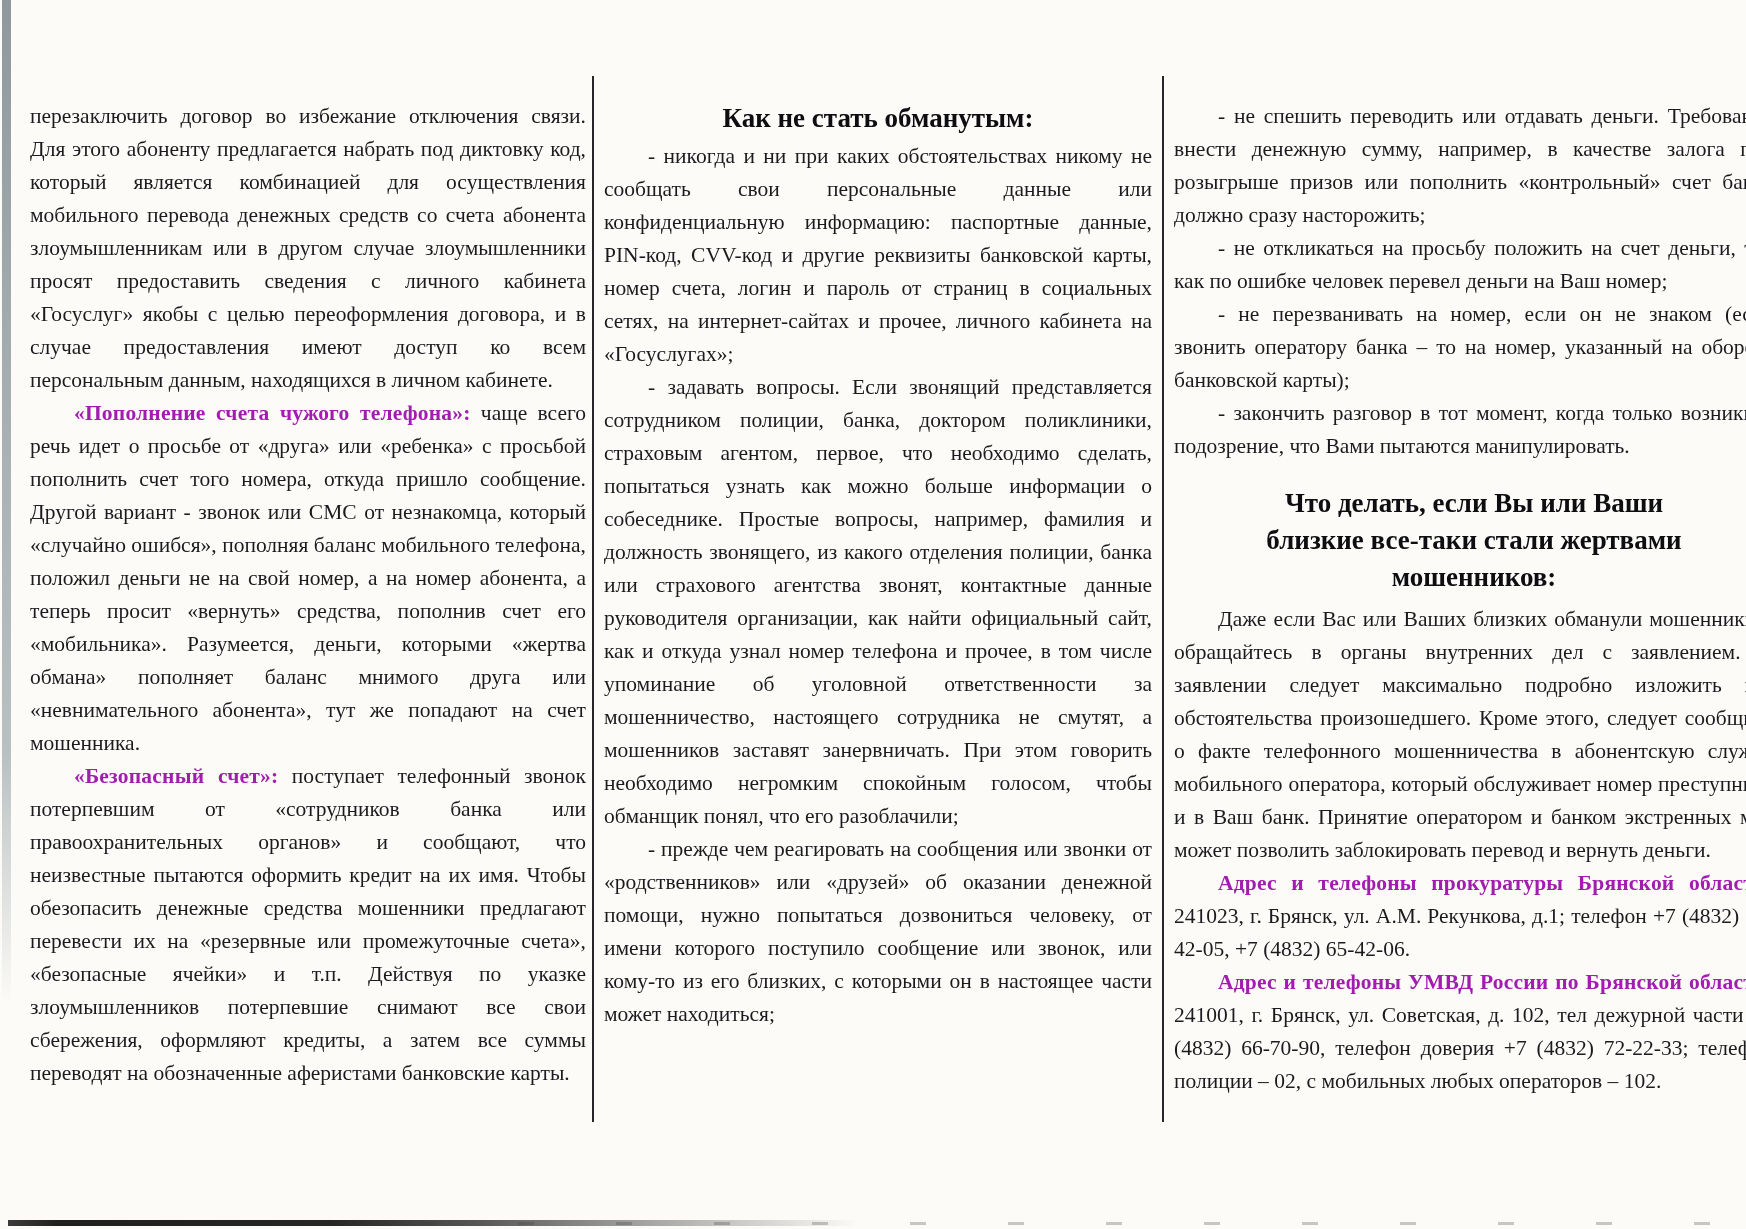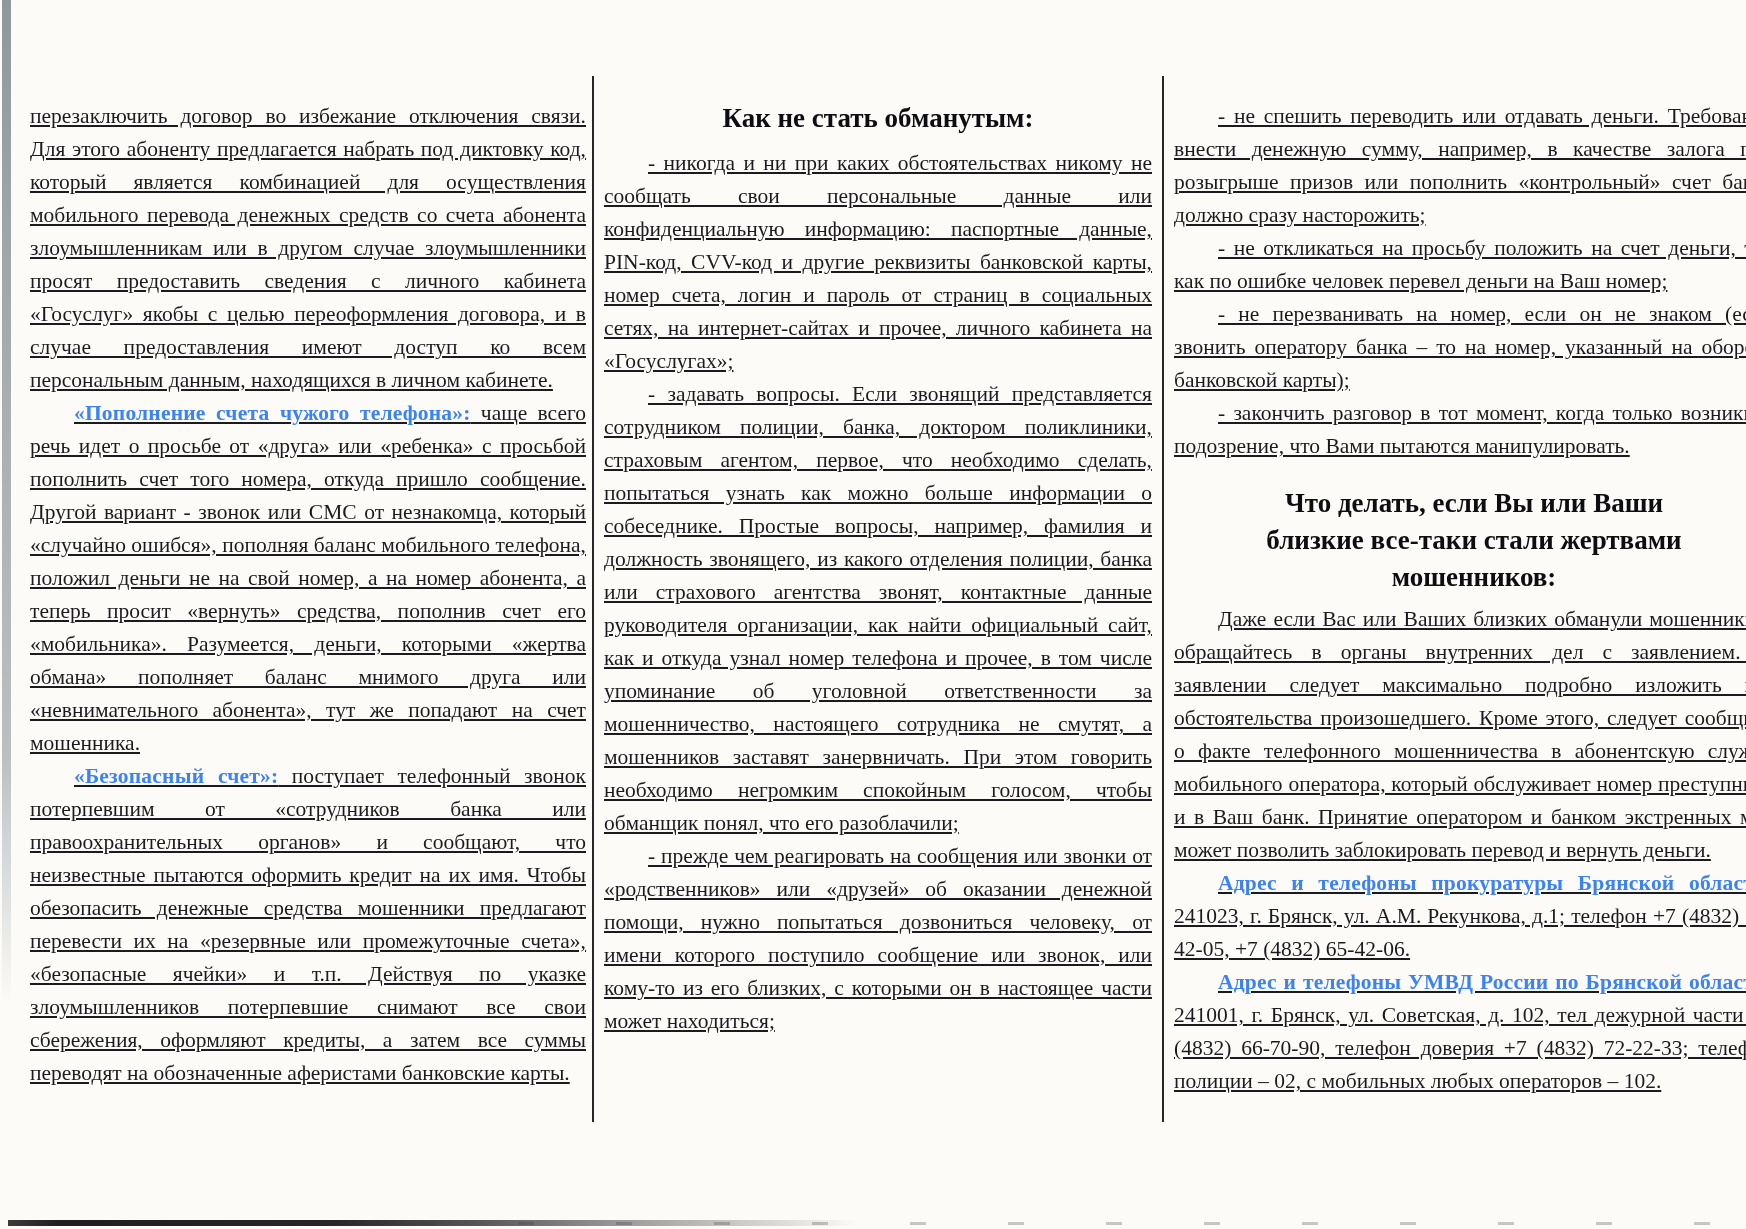--- a/index.html
+++ b/index.html
@@ -46,37 +46,37 @@
     top: 100px;
     text-align: justify;
     font-size: 21.5px;
     line-height: 33px;
   }
   #col-left   { left: 30px;   width: 556px; }
   #col-middle { left: 604px;  width: 548px; }
   #col-right  { left: 1174px; width: 600px; }
 
   .col p { margin: 0; }
-  .body-para { text-indent: 44px; text-decoration: underline; }
+  .body-para { text-indent: 44px; }
   #col-left p:first-child { text-indent: 0; } 
-  .col b { color: #3b82f6; letter-spacing: 0.2px; }
+  .col b { color: #a21caf; letter-spacing: 0.2px; }
 
   .col-heading {
     font-weight: bold;
     text-align: center;
     text-indent: 0;
     font-size: 27px;
     line-height: 37px;
     color: #0e0e12;
   }
   .col-heading:not(:first-child) {
     margin: 22px auto 7px auto !important;
     max-width: 470px;
   }
-  #col-middle .col-heading:first-child { margin-bottom: 10px; }
+  #col-middle .col-heading:first-child { margin-bottom: 3px; }
 </style>
 </head>
 <body>
 
 <div class="edge-stripe"></div>
 <div class="bottom-bar"></div>
 <div class="bottom-dashes"></div>
 
 <div id="divider-1" class="divider"></div>
 <div id="divider-2" class="divider"></div>

